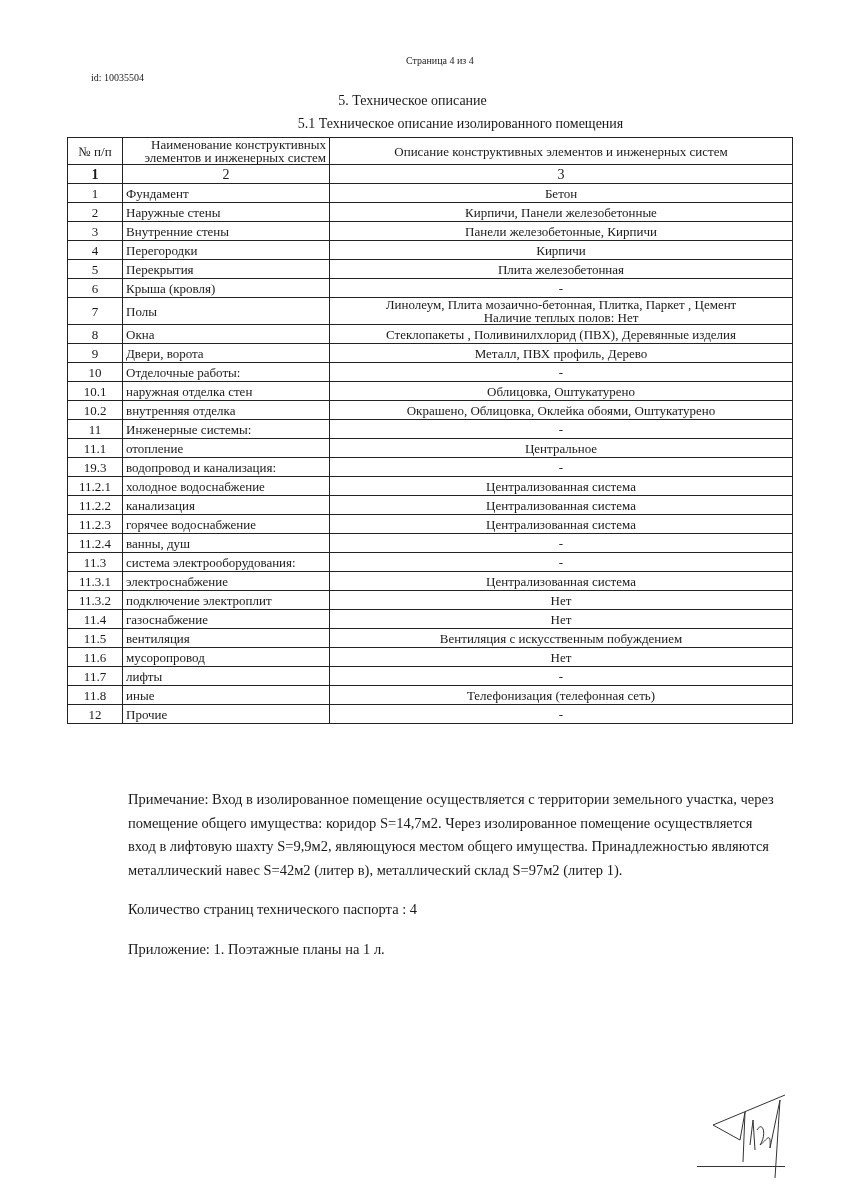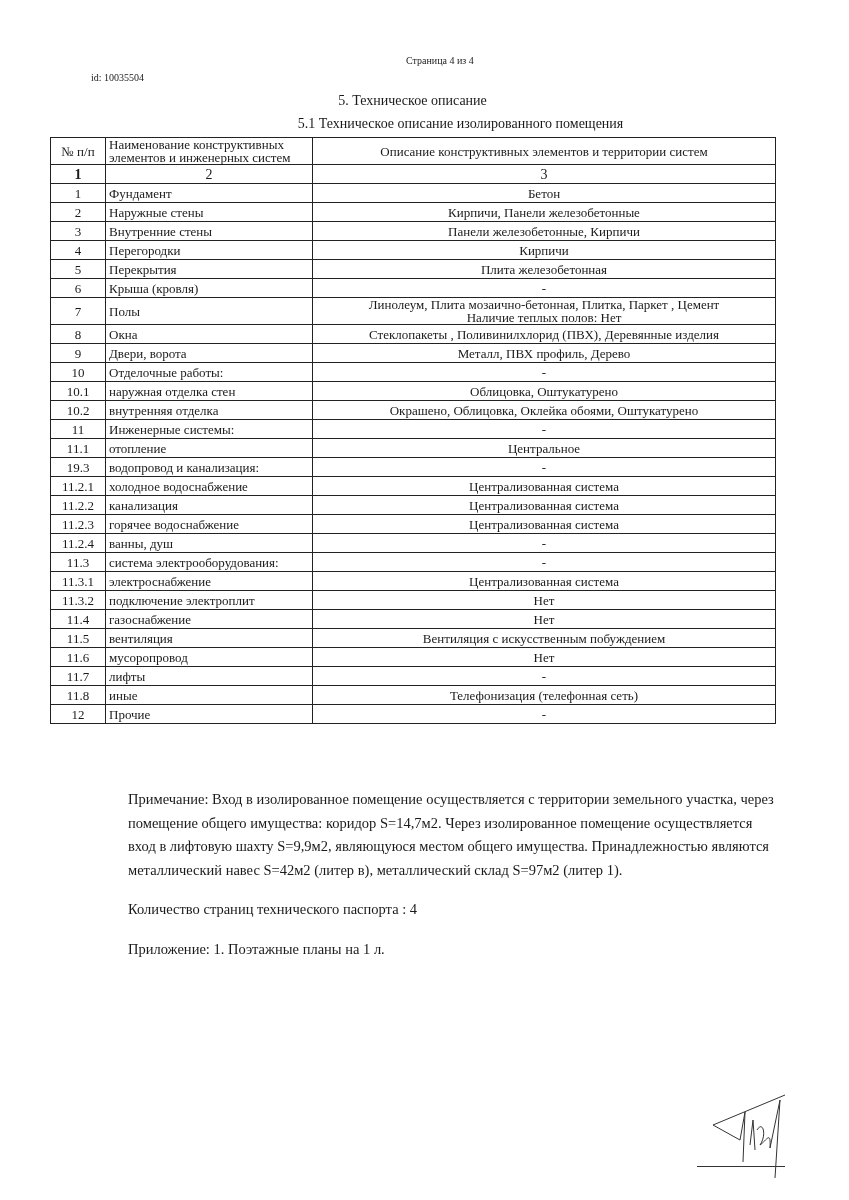--- a/index.html
+++ b/index.html
@@ -5,33 +5,33 @@
   html, body { margin: 0; padding: 0; }
   body {
     width: 849px; height: 1200px; background: #ffffff; position: relative; overflow: hidden;
     font-family: "Liberation Serif", serif; color: #1a1a1a;
   }
   .hdr-id { position: absolute; left: 91px; top: 72px; font-size: 10px; }
   .hdr-page { position: absolute; left: 406px; top: 55px; font-size: 10px; }
   .title1 { position: absolute; left: 0; width: 825px; top: 93px; text-align: center; font-size: 14px; }
   .title2 { position: absolute; left: 0; width: 849px; top: 116px; text-align: center; font-size: 14px; margin-left: 36px; }
   table.tech {
-    position: absolute; left: 50px; top: 137px; width: 726px;
+    position: absolute; left: 67px; top: 137px; width: 726px;
     border-collapse: collapse; font-size: 13px; line-height: 13px;
   }
   table.tech td, table.tech th {
     border: 1px solid #222; padding: 0 3px; height: 18px; vertical-align: middle;
   }
   table.tech th { font-weight: normal; }
   .c1 { width: 48px; text-align: center; }
   .c2 { width: 200px; text-align: left; }
   .c3 { text-align: center; }
   .hrow th { height: 52px; }
   .hrow .h1 { text-align: center; font-size: 13px; }
-  .hrow .h2 { text-align: left; font-size: 13px; line-height: 13px; }
+  .hrow .h2 { text-align: right; font-size: 13px; line-height: 13px; }
   .hrow .h3 { text-align: center; font-size: 13px; }
   .numrow td { font-size: 14px; height: 15px; font-weight: bold; }
   .numrow td.c2, .numrow td.c3 { text-align: center; font-weight: normal; }
   .numrow td.c1 { font-weight: bold; }
   .tall td { height: 28px; }
   .note {
     position: absolute; left: 112px; top: 772px; width: 680px; font-size: 14.5px; line-height: 23.5px;
   }
   .note p { margin: 16px; }
   .sig-label { position: absolute; left: 592px; top: 1204px; font-size: 14px; margin-top: 16px; }
@@ -45,21 +45,21 @@
 <div class="hdr-page">Страница 4 из 4</div>
 
 <div class="title1">5. Техническое описание</div>
 <div class="title2">5.1 Техническое описание изолированного помещения</div>
 
 <table class="tech">
   <thead>
     <tr class="hrow">
       <th class="c1 h1">№ п/п</th>
       <th class="c2 h2">Наименование конструктивных элементов и инженерных систем</th>
-      <th class="c3 h3">Описание  конструктивных элементов и территории систем</th>
+      <th class="c3 h3">Описание  конструктивных элементов и инженерных систем</th>
     </tr>
     <tr class="numrow">
       <td class="c1">1</td>
       <td class="c2">2</td>
       <td class="c3">3</td>
     </tr>
   </thead>
   <tbody id="tbody">
       <tr>
         <td class="c1">1</td>

